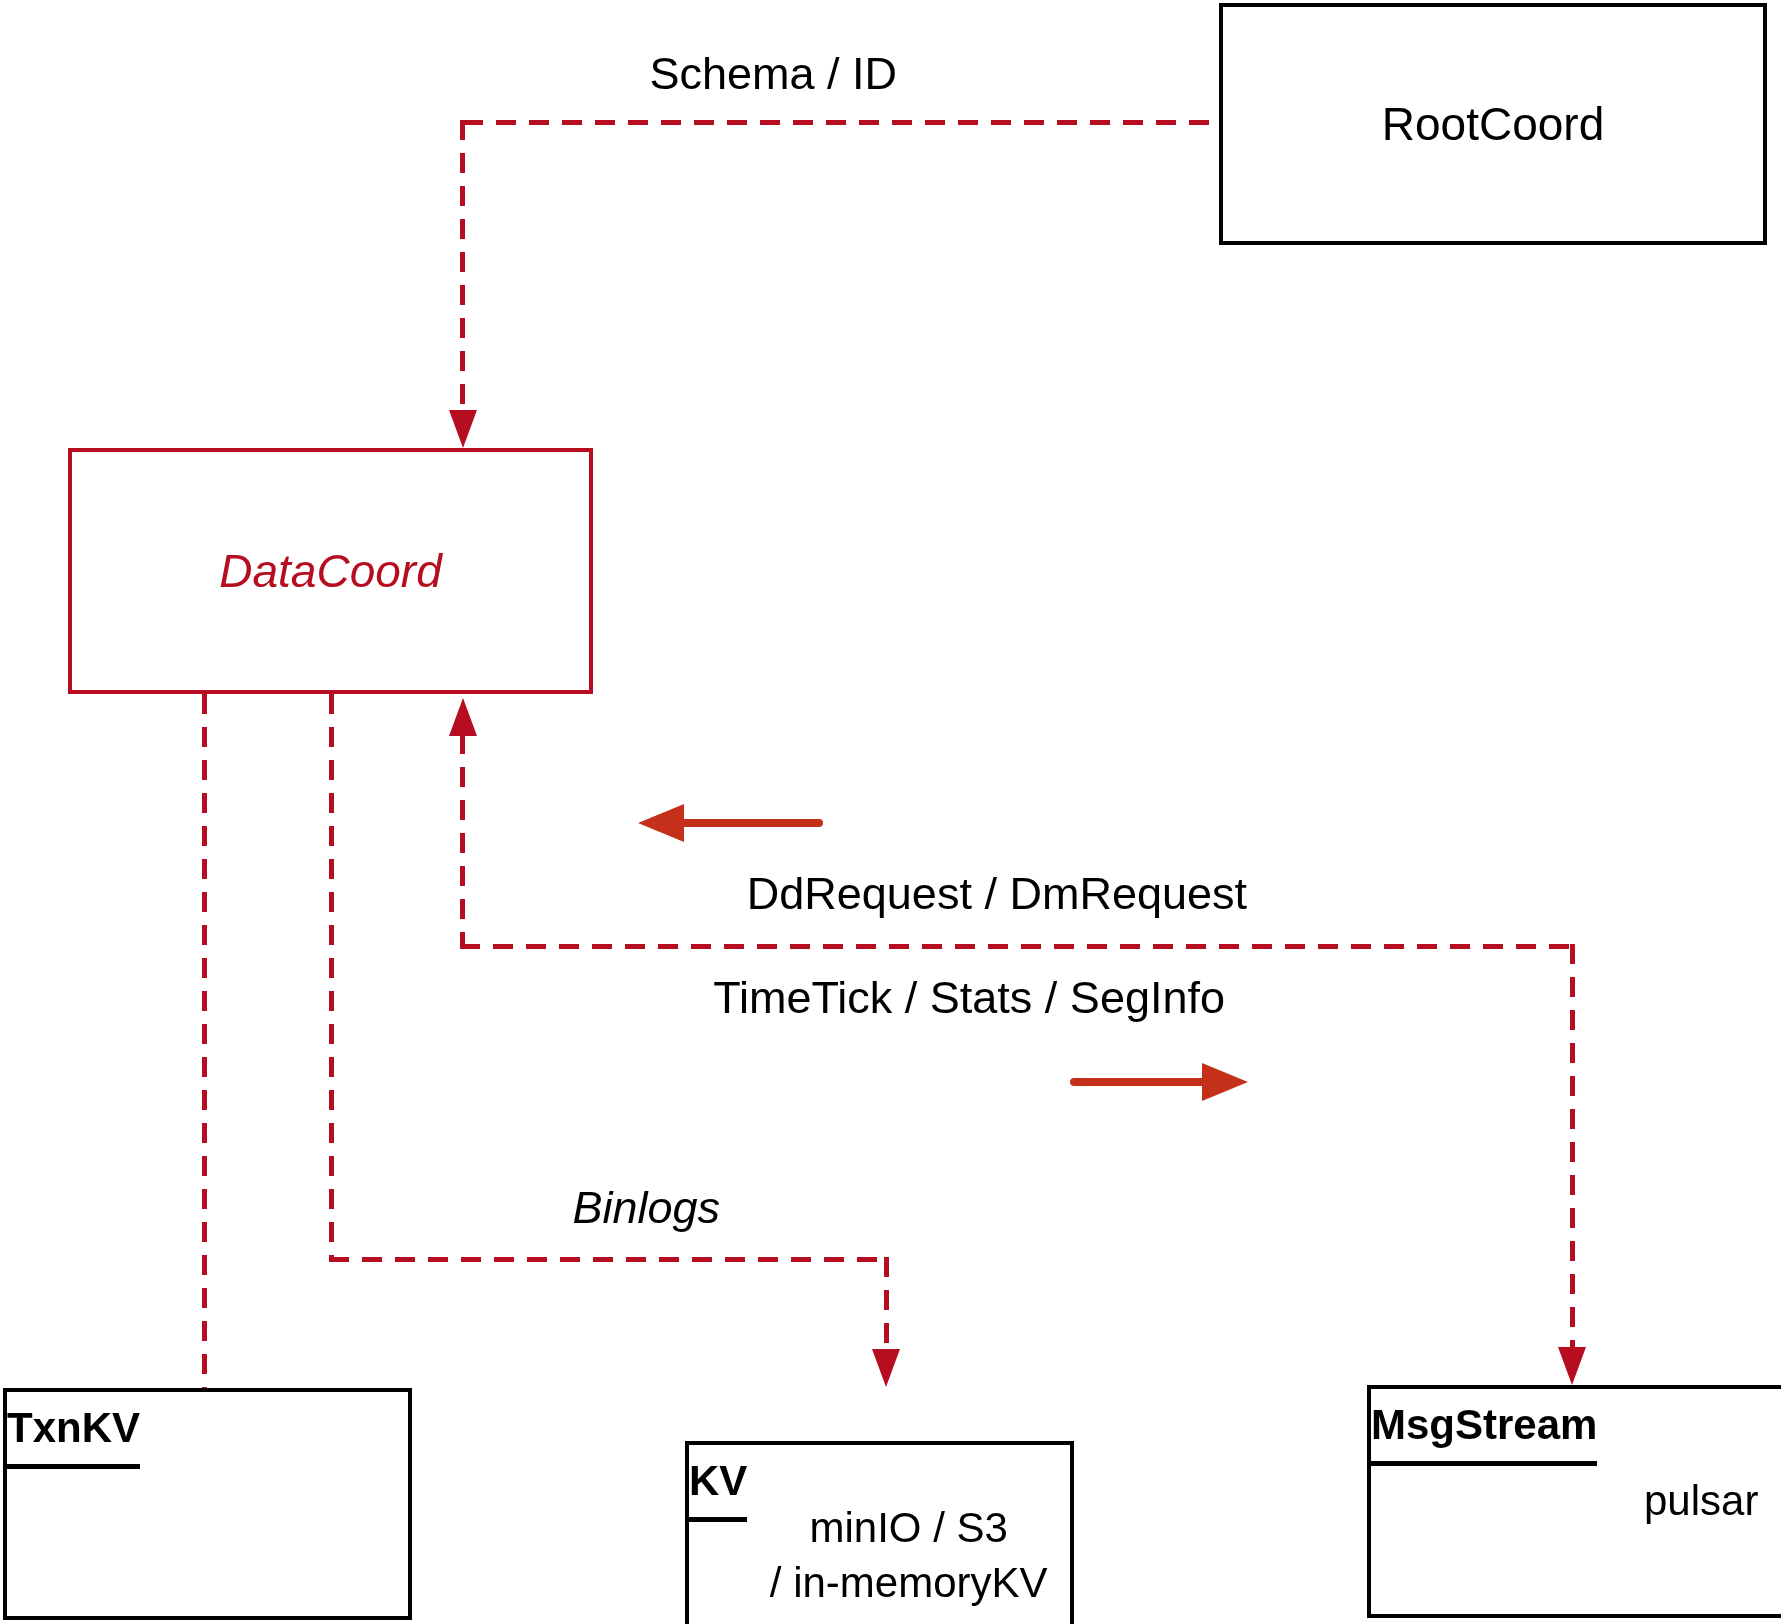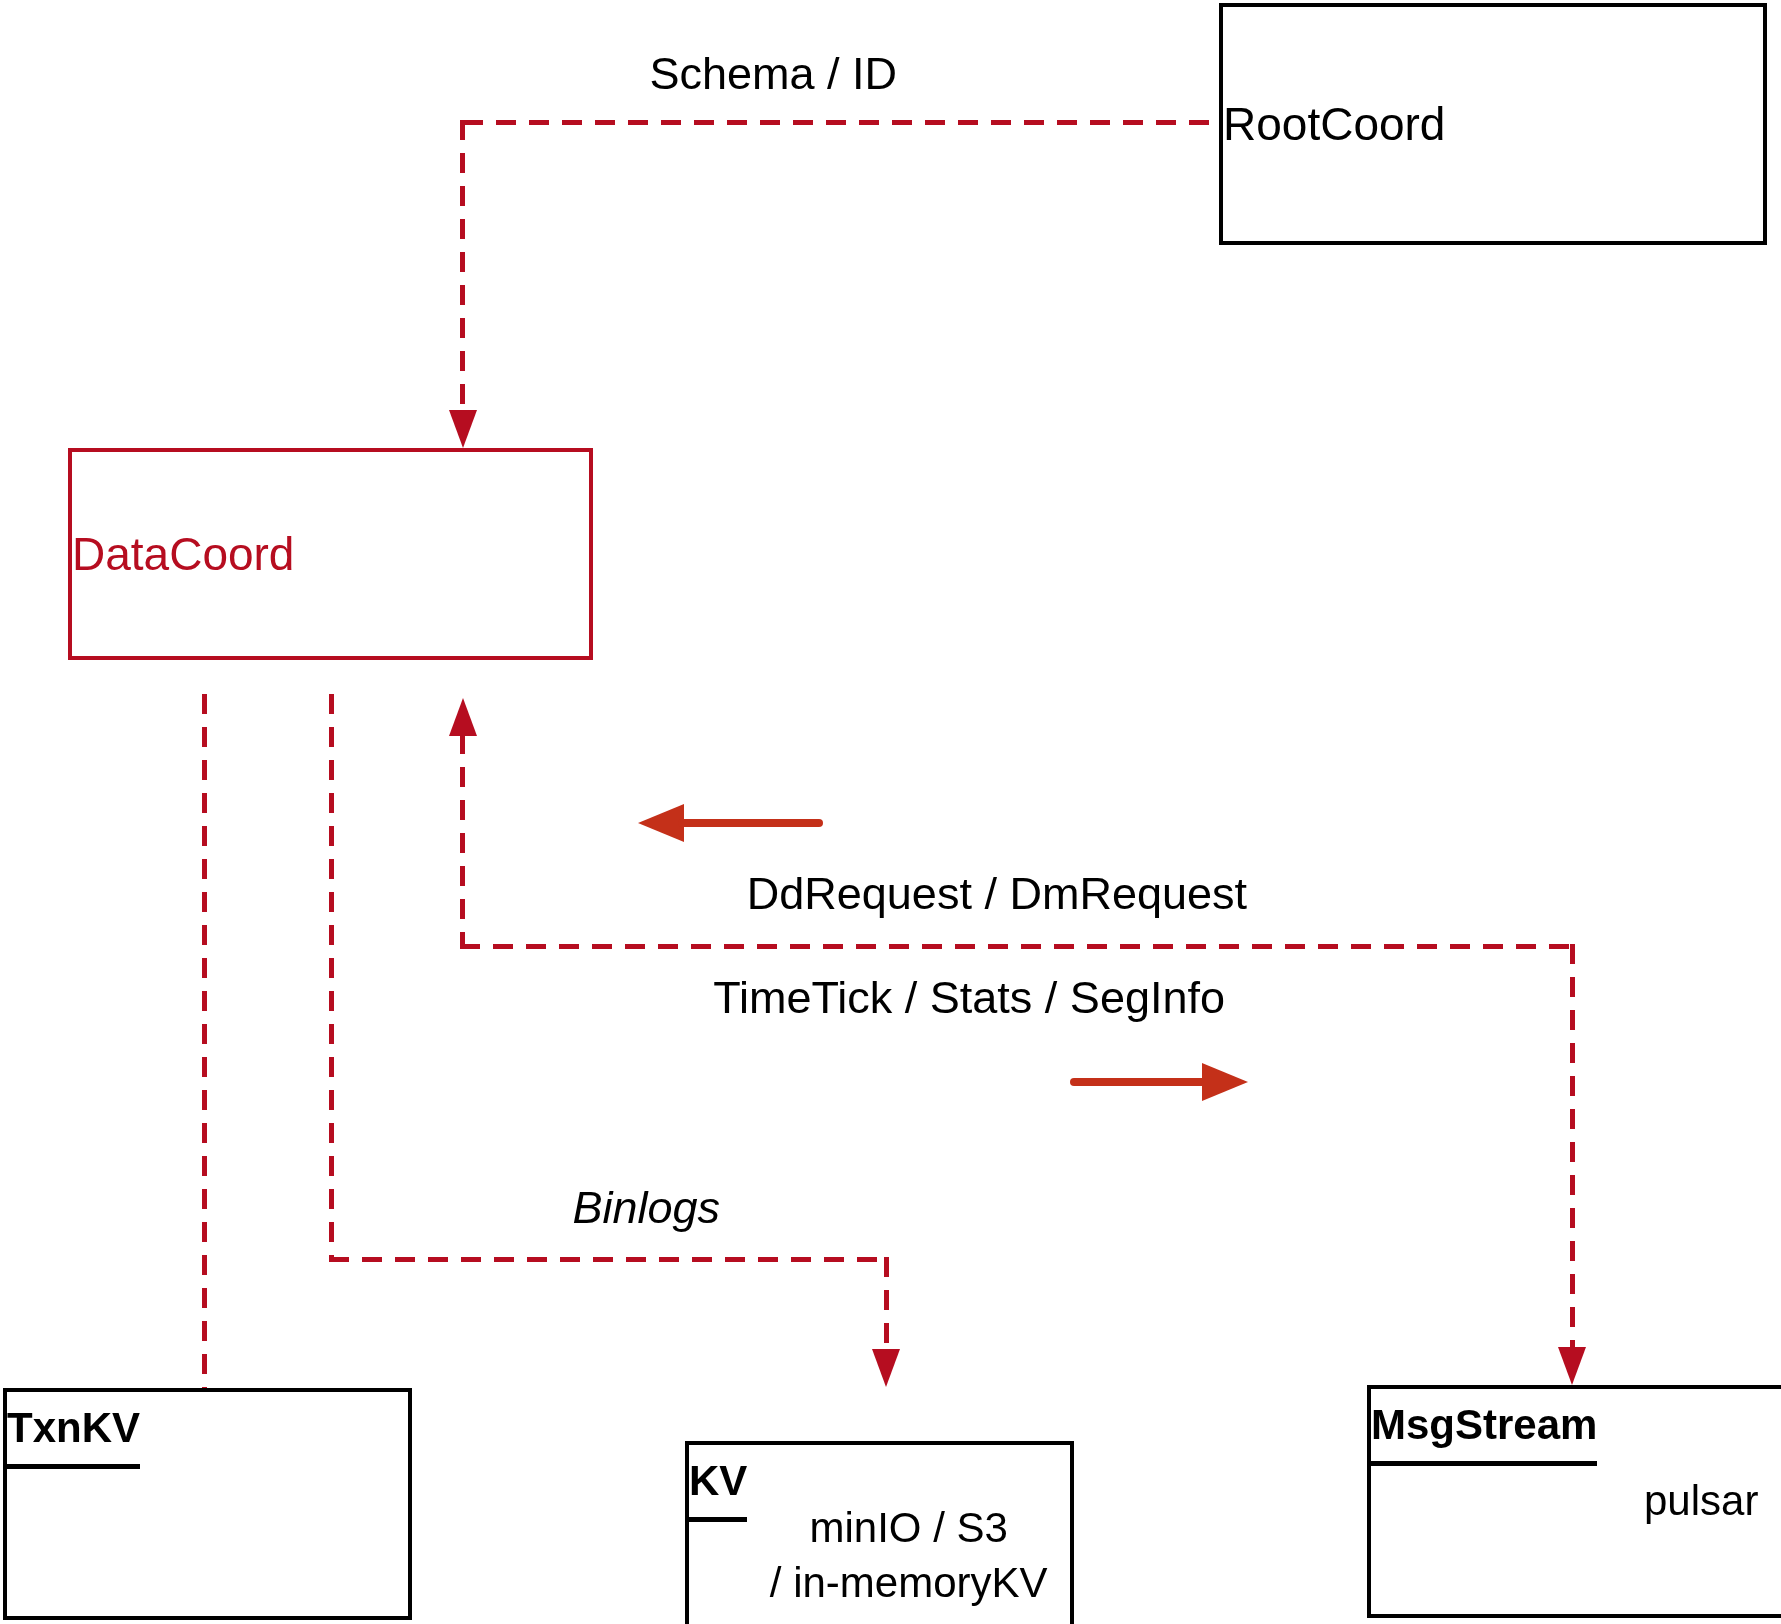--- a/index.html
+++ b/index.html
@@ -24,21 +24,21 @@
   
   .ah{position:absolute;width:0;height:0;}
   .ah-down{border-left:14px solid transparent;border-right:14px solid transparent;border-top:38px solid var(--dashed-red);}
   .ah-up{border-left:14px solid transparent;border-right:14px solid transparent;border-bottom:38px solid var(--dashed-red);}
   
   .sa-shaft{position:absolute;height:8px;border-radius:4px;background:var(--solid-red);}
   .sa-head-left{position:absolute;width:0;height:0;border-top:19px solid transparent;border-bottom:19px solid transparent;border-right:46px solid var(--solid-red);}
   .sa-head-right{position:absolute;width:0;height:0;border-top:19px solid transparent;border-bottom:19px solid transparent;border-left:46px solid var(--solid-red);}
   
   .node{position:absolute;box-sizing:border-box;background:#fff;border:4px solid var(--line-black);
-    display:flex;align-items:center;font-size:46px;color:var(--text-black);}
+    display:flex;align-items:center;justify-content:center;font-size:46px;color:var(--text-black);}
   .node-red{border-color:var(--dashed-red);color:var(--dashed-red);}
   .store{position:absolute;box-sizing:border-box;background:#fff;border:4px solid var(--line-black);
     display:flex;flex-direction:row;font-size:42px;color:var(--text-black);}
   .store .title{height:72px;flex:none;display:flex;align-items:center;justify-content:center;
     font-weight:bold;border-bottom:5px solid var(--line-black);}
   .store .body{flex:1;display:flex;flex-direction:column;align-items:center;justify-content:center;line-height:1.3;text-align:center;}
   
   .lbl{position:absolute;font-size:45px;color:var(--text-black);text-align:right;white-space:nowrap;}
 </style>
 </head>
@@ -71,21 +71,21 @@
   <div class="sa-head-left" style="left:638px;top:804px;"></div>
   <div class="sa-shaft" style="left:678px;top:819px;width:145px;"></div>
 
   <div class="sa-shaft" style="left:1070px;top:1078px;width:145px;"></div>
   <div class="sa-head-right" style="left:1202px;top:1063px;"></div>
 
   <div class="node" style="left:1219px;top:3px;width:548px;height:242px;">
     <span>RootCoord</span>
   </div>
 
-  <div class="node node-red" style="left:68px;top:448px;width:525px;height:212px;">
+  <div class="node node-red" style="left:68px;top:448px;width:525px;height:246px;font-style:italic;">
     <span>DataCoord</span>
   </div>
 
   <div class="store" style="left:3px;top:1388px;width:409px;height:232px;">
     <div class="title">TxnKV</div>
   </div>
 
   <div class="store" style="left:685px;top:1441px;width:389px;height:230px;">
     <div class="title">KV</div>
     <div class="body">

